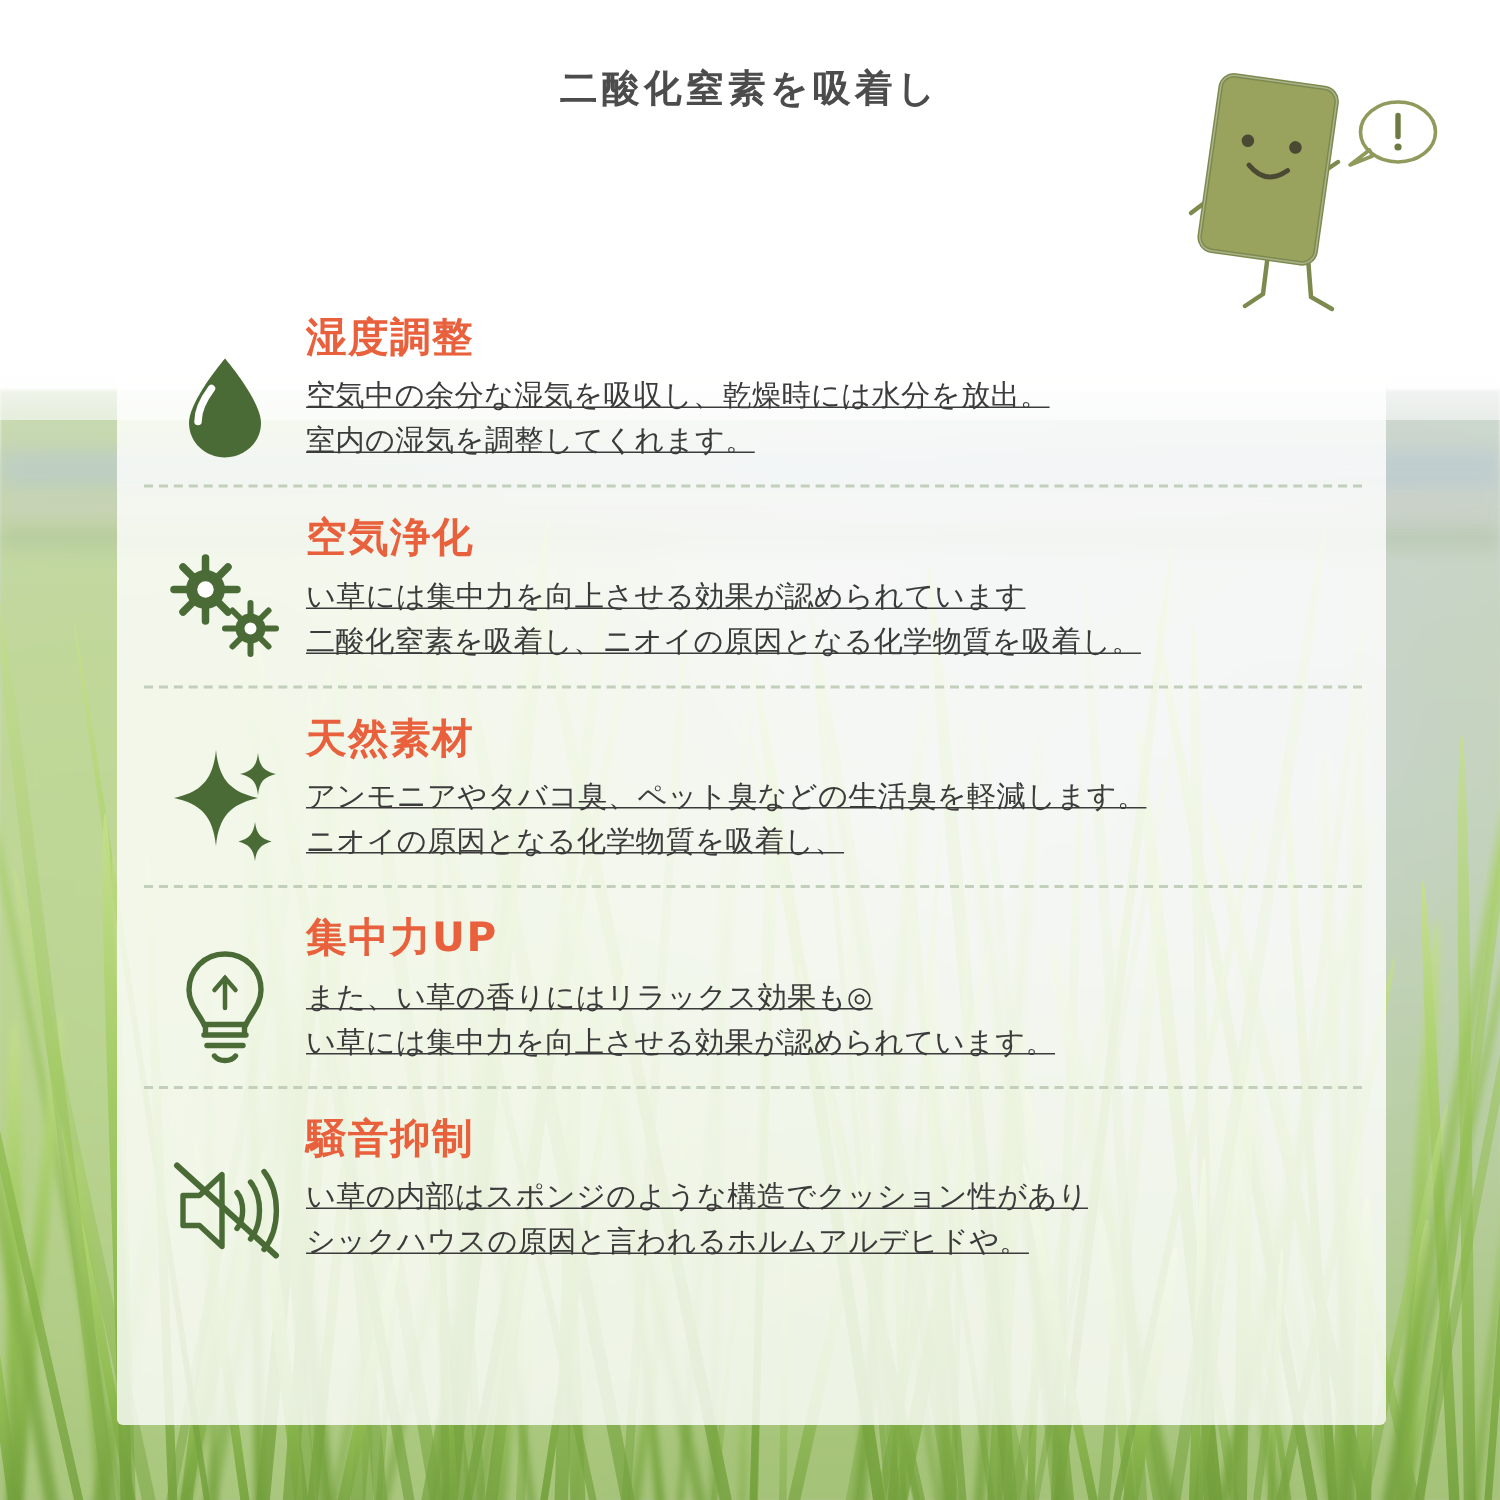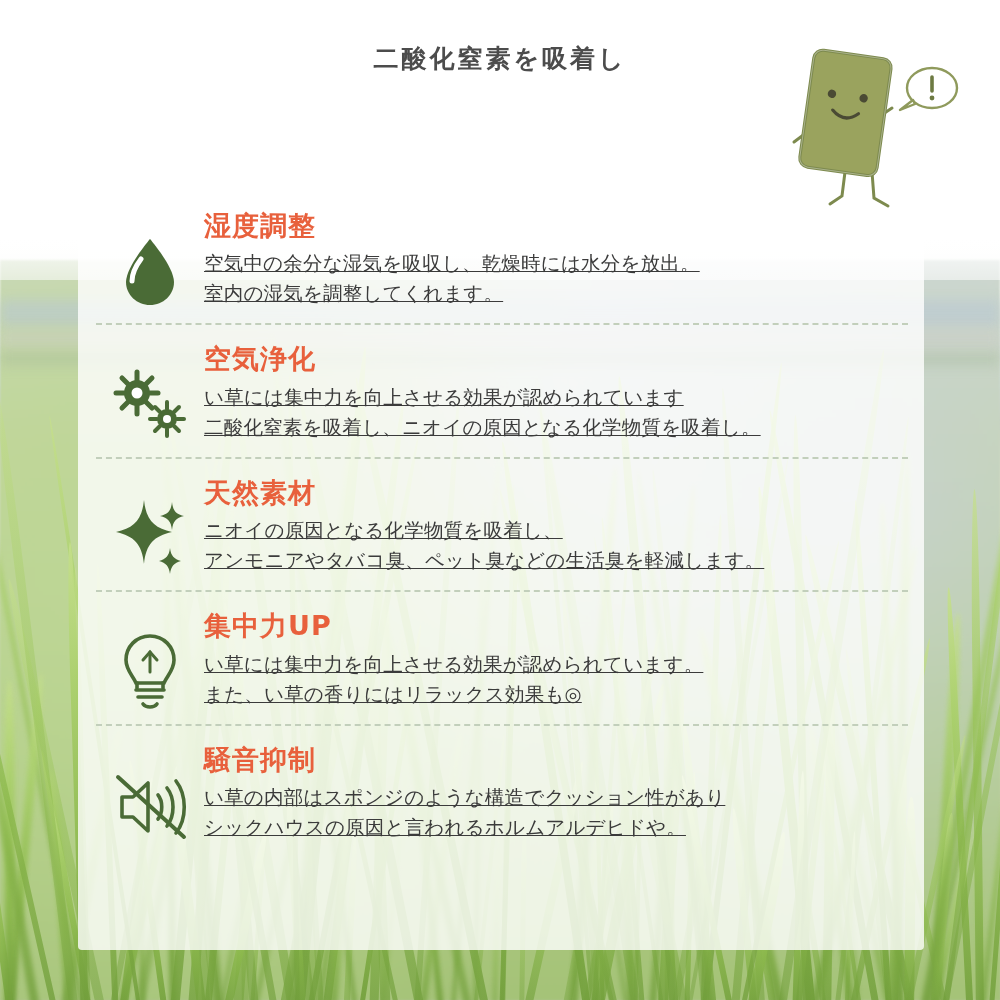--- a/index.html
+++ b/index.html
@@ -447,22 +447,22 @@
           <g fill="#4a6b36">
             <path d="M34 6 C36 26 44 34 62 38 C44 42 36 50 34 70 C32 50 24 42 6 38 C24 34 32 26 34 6 Z"></path>
             <path d="M62 8 C63 17 66 20 74 22 C66 24 63 27 62 36 C61 27 58 24 50 22 C58 20 61 17 62 8 Z"></path>
             <path d="M60 54 C61 62 64 65 71 67 C64 69 61 72 60 80 C59 72 56 69 49 67 C56 65 59 62 60 54 Z"></path>
           </g>
         </svg>
       </div>
       <div class="feature-body">
         <p class="feature-title">天然素材</p>
         <p class="feature-desc">
+          <span class="line">アンモニアやタバコ臭、ペット臭などの生活臭を軽減します。</span>
           <span class="line">ニオイの原因となる化学物質を吸着し、</span>
-          <span class="line">アンモニアやタバコ臭、ペット臭などの生活臭を軽減します。</span>
         </p>
       </div>
     </div>
 
     <div class="feature">
       <div class="feature-icon">
         <svg width="66" height="80" viewBox="0 0 66 80">
           <g fill="none" stroke="#4a6b36" stroke-width="3.6" stroke-linecap="round">
             <path d="M33 6 C19 6 9 17 9 30 C9 40 16 46 19 53 L47 53 C50 46 57 40 57 30 C57 17 47 6 33 6 Z"></path>
             <path d="M20 53 L20 58 M46 53 L46 58"></path>
@@ -470,22 +470,22 @@
             <line x1="21" y1="67" x2="45" y2="67"></line>
             <path d="M26 74 C29 78 37 78 40 74"></path>
             <path d="M33 22 L33 42" stroke-width="3"></path>
             <path d="M26 30 L33 22 L40 30" stroke-width="3" fill="none"></path>
           </g>
         </svg>
       </div>
       <div class="feature-body">
         <p class="feature-title">集中力UP</p>
         <p class="feature-desc">
+          <span class="line">また、い草の香りにはリラックス効果も◎</span>
           <span class="line">い草には集中力を向上させる効果が認められています。</span>
-          <span class="line">また、い草の香りにはリラックス効果も◎</span>
         </p>
       </div>
     </div>
 
     <div class="feature">
       <div class="feature-icon">
         <svg width="76" height="72" viewBox="0 0 76 72">
           <g fill="none" stroke="#4a6b36" stroke-width="3.6" stroke-linecap="round" stroke-linejoin="round">
             <path d="M10 26 L21 26 L36 12 L36 60 L21 46 L10 46 Z"></path>
             <path d="M46 24 C51 30 51 42 46 48"></path>

